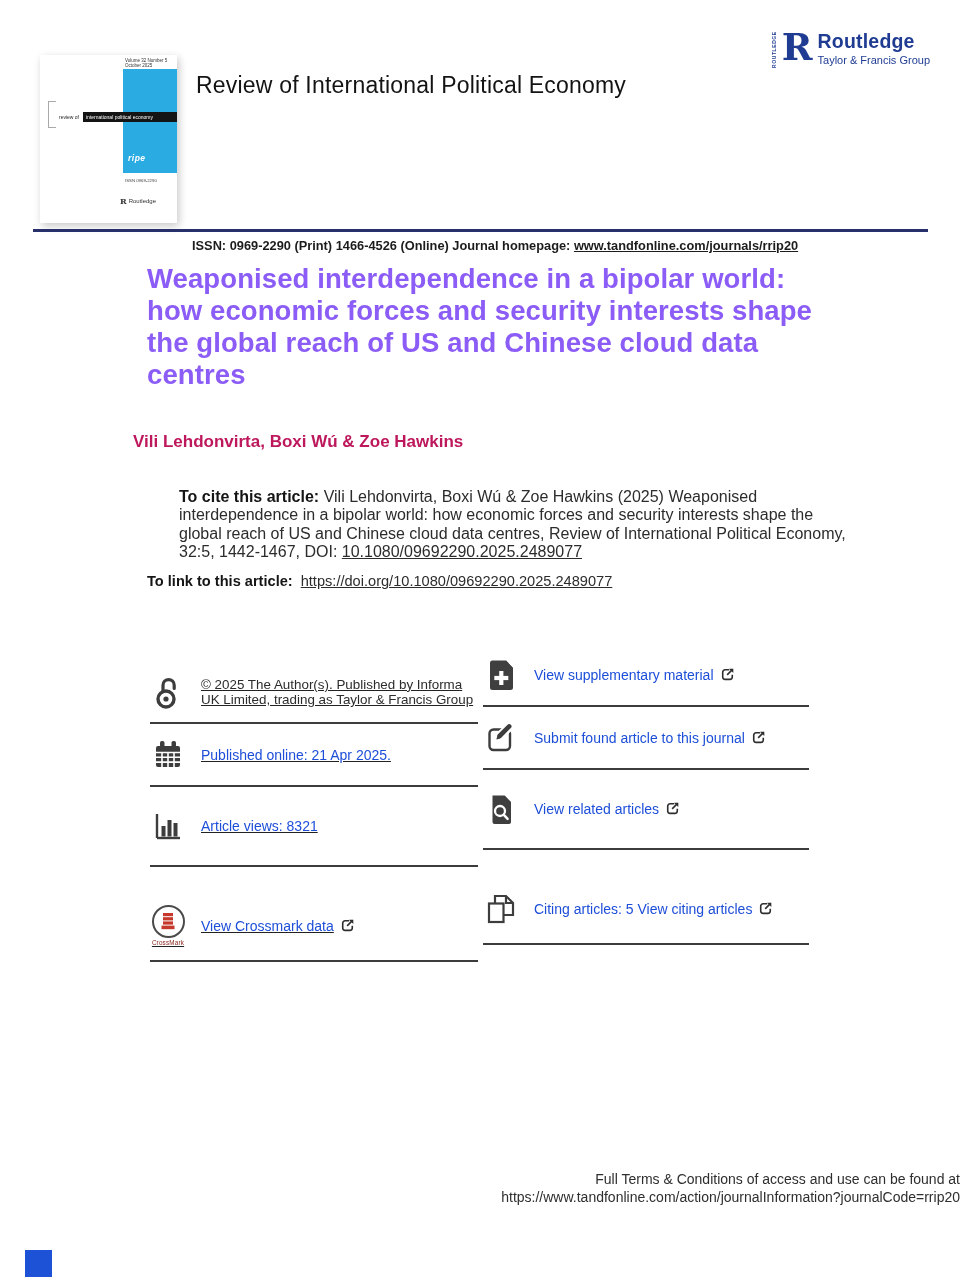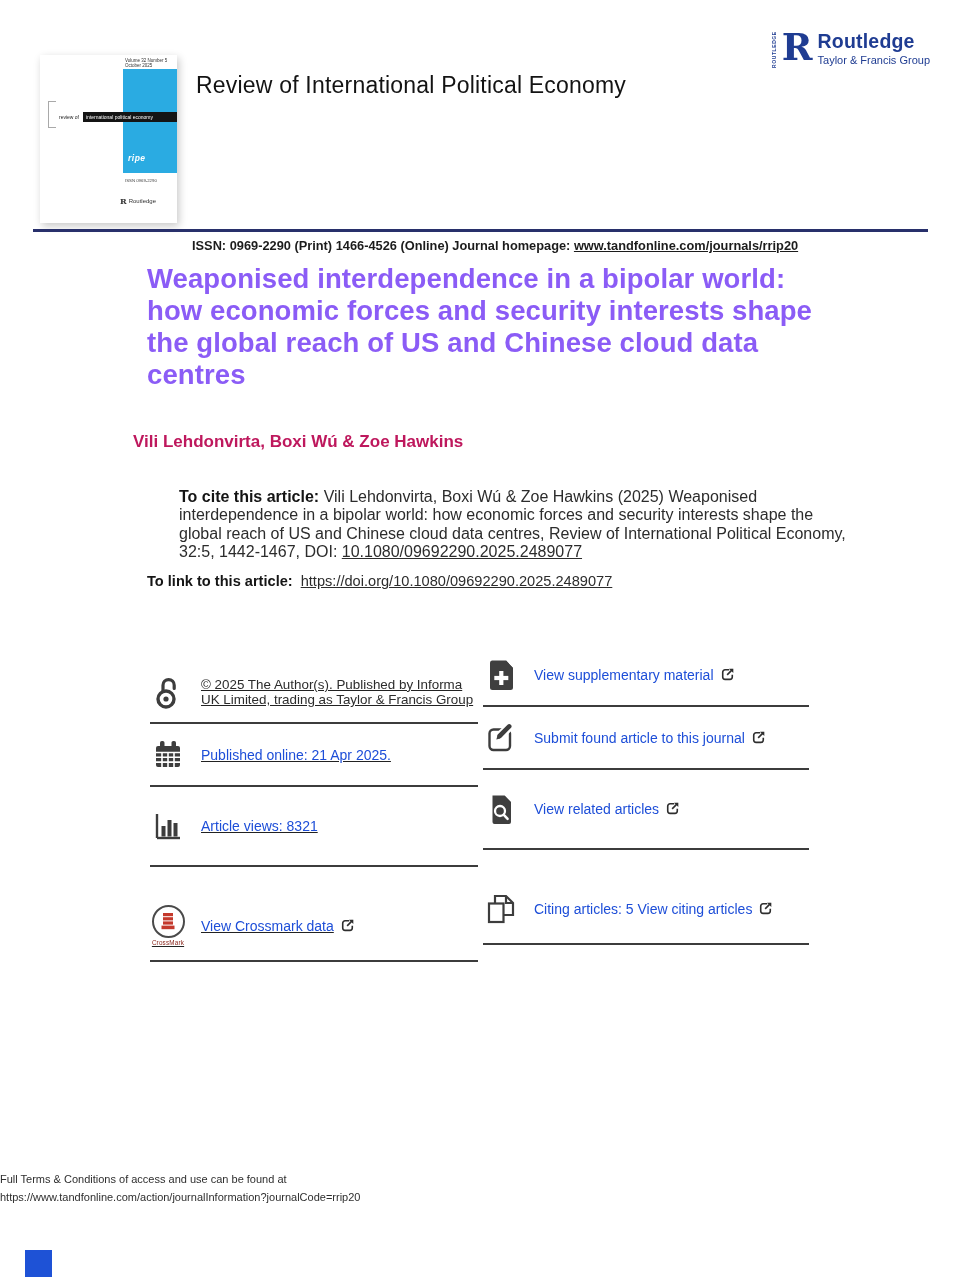--- a/index.html
+++ b/index.html
@@ -58,21 +58,21 @@
   .cell.h1 { height:62px; } .cell.h2 { height:63px; } .cell.h3 { height:80px; } .cell.h4 { height:71px;margin-top:24px; }
   .cell-icon { flex:0 0 36px; display:flex; flex-direction:column; align-items:center; justify-content:center; }
   .cell-text { font-size:14px; line-height:16px; color:#1d4ed8; }
   .cell-text-sm { font-size:13.4px; line-height:15.2px; color:#2c2c2c; }
   .ext { display:inline-block; vertical-align:-2px; margin-left:6px; }
   .crossmark-circle { width:33px; height:33px; border-radius:50%; border:2.5px solid #4a4a4a;
                       display:flex; align-items:center; justify-content:center; background:#fff; }
   .crossmark-caption { font-size:6.3px; color:#8a241a; margin-top:1px; letter-spacing:0.2px; }
 
   
-  .footer { position:absolute; left:0; top:1170px; width:960px; text-align:left; font-size:11px;
+  .footer { position:absolute; left:0; top:1170px; width:960px; text-align:right; font-size:14px;
             line-height:18px; color:#2e2e2e; }
   .corner-marker { position:absolute; left:25px; top:1250px; width:27px; height:27px; background:#1e52d6; }
 </style>
 </head>
 <body>
 
 <div class="page">
 
   <div class="brand">
     <span class="brand-vertical">ROUTLEDGE</span>

